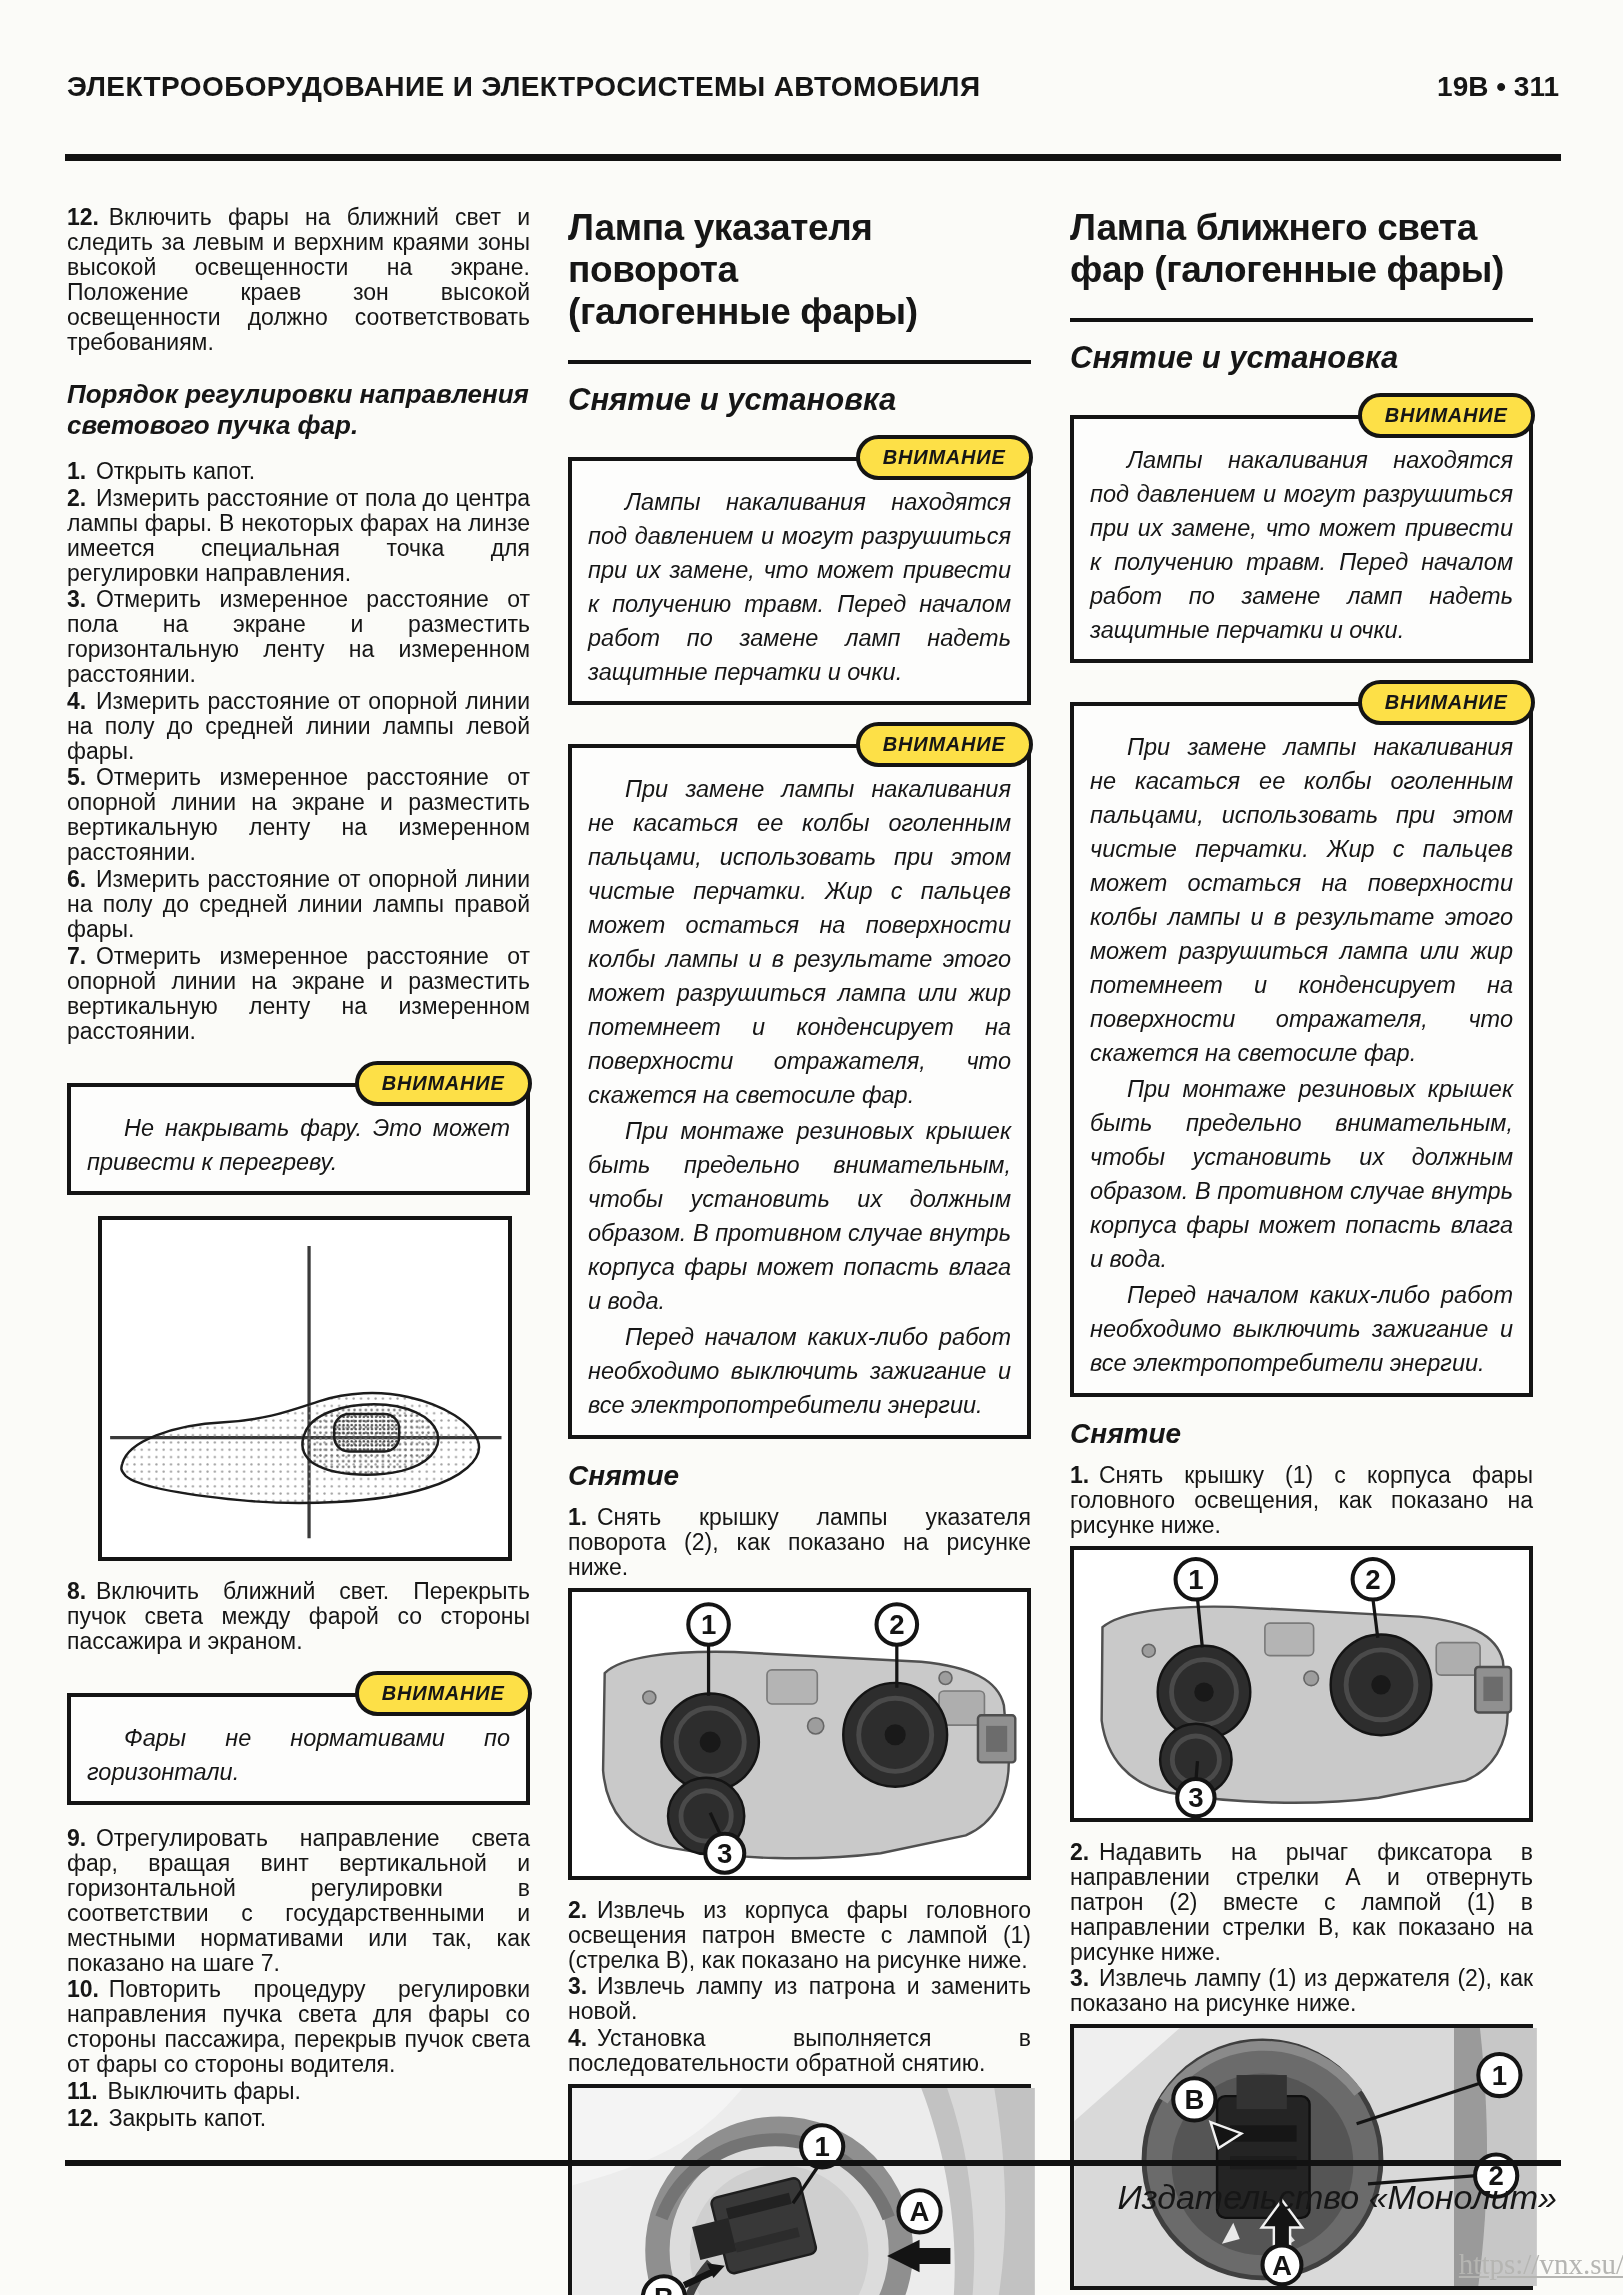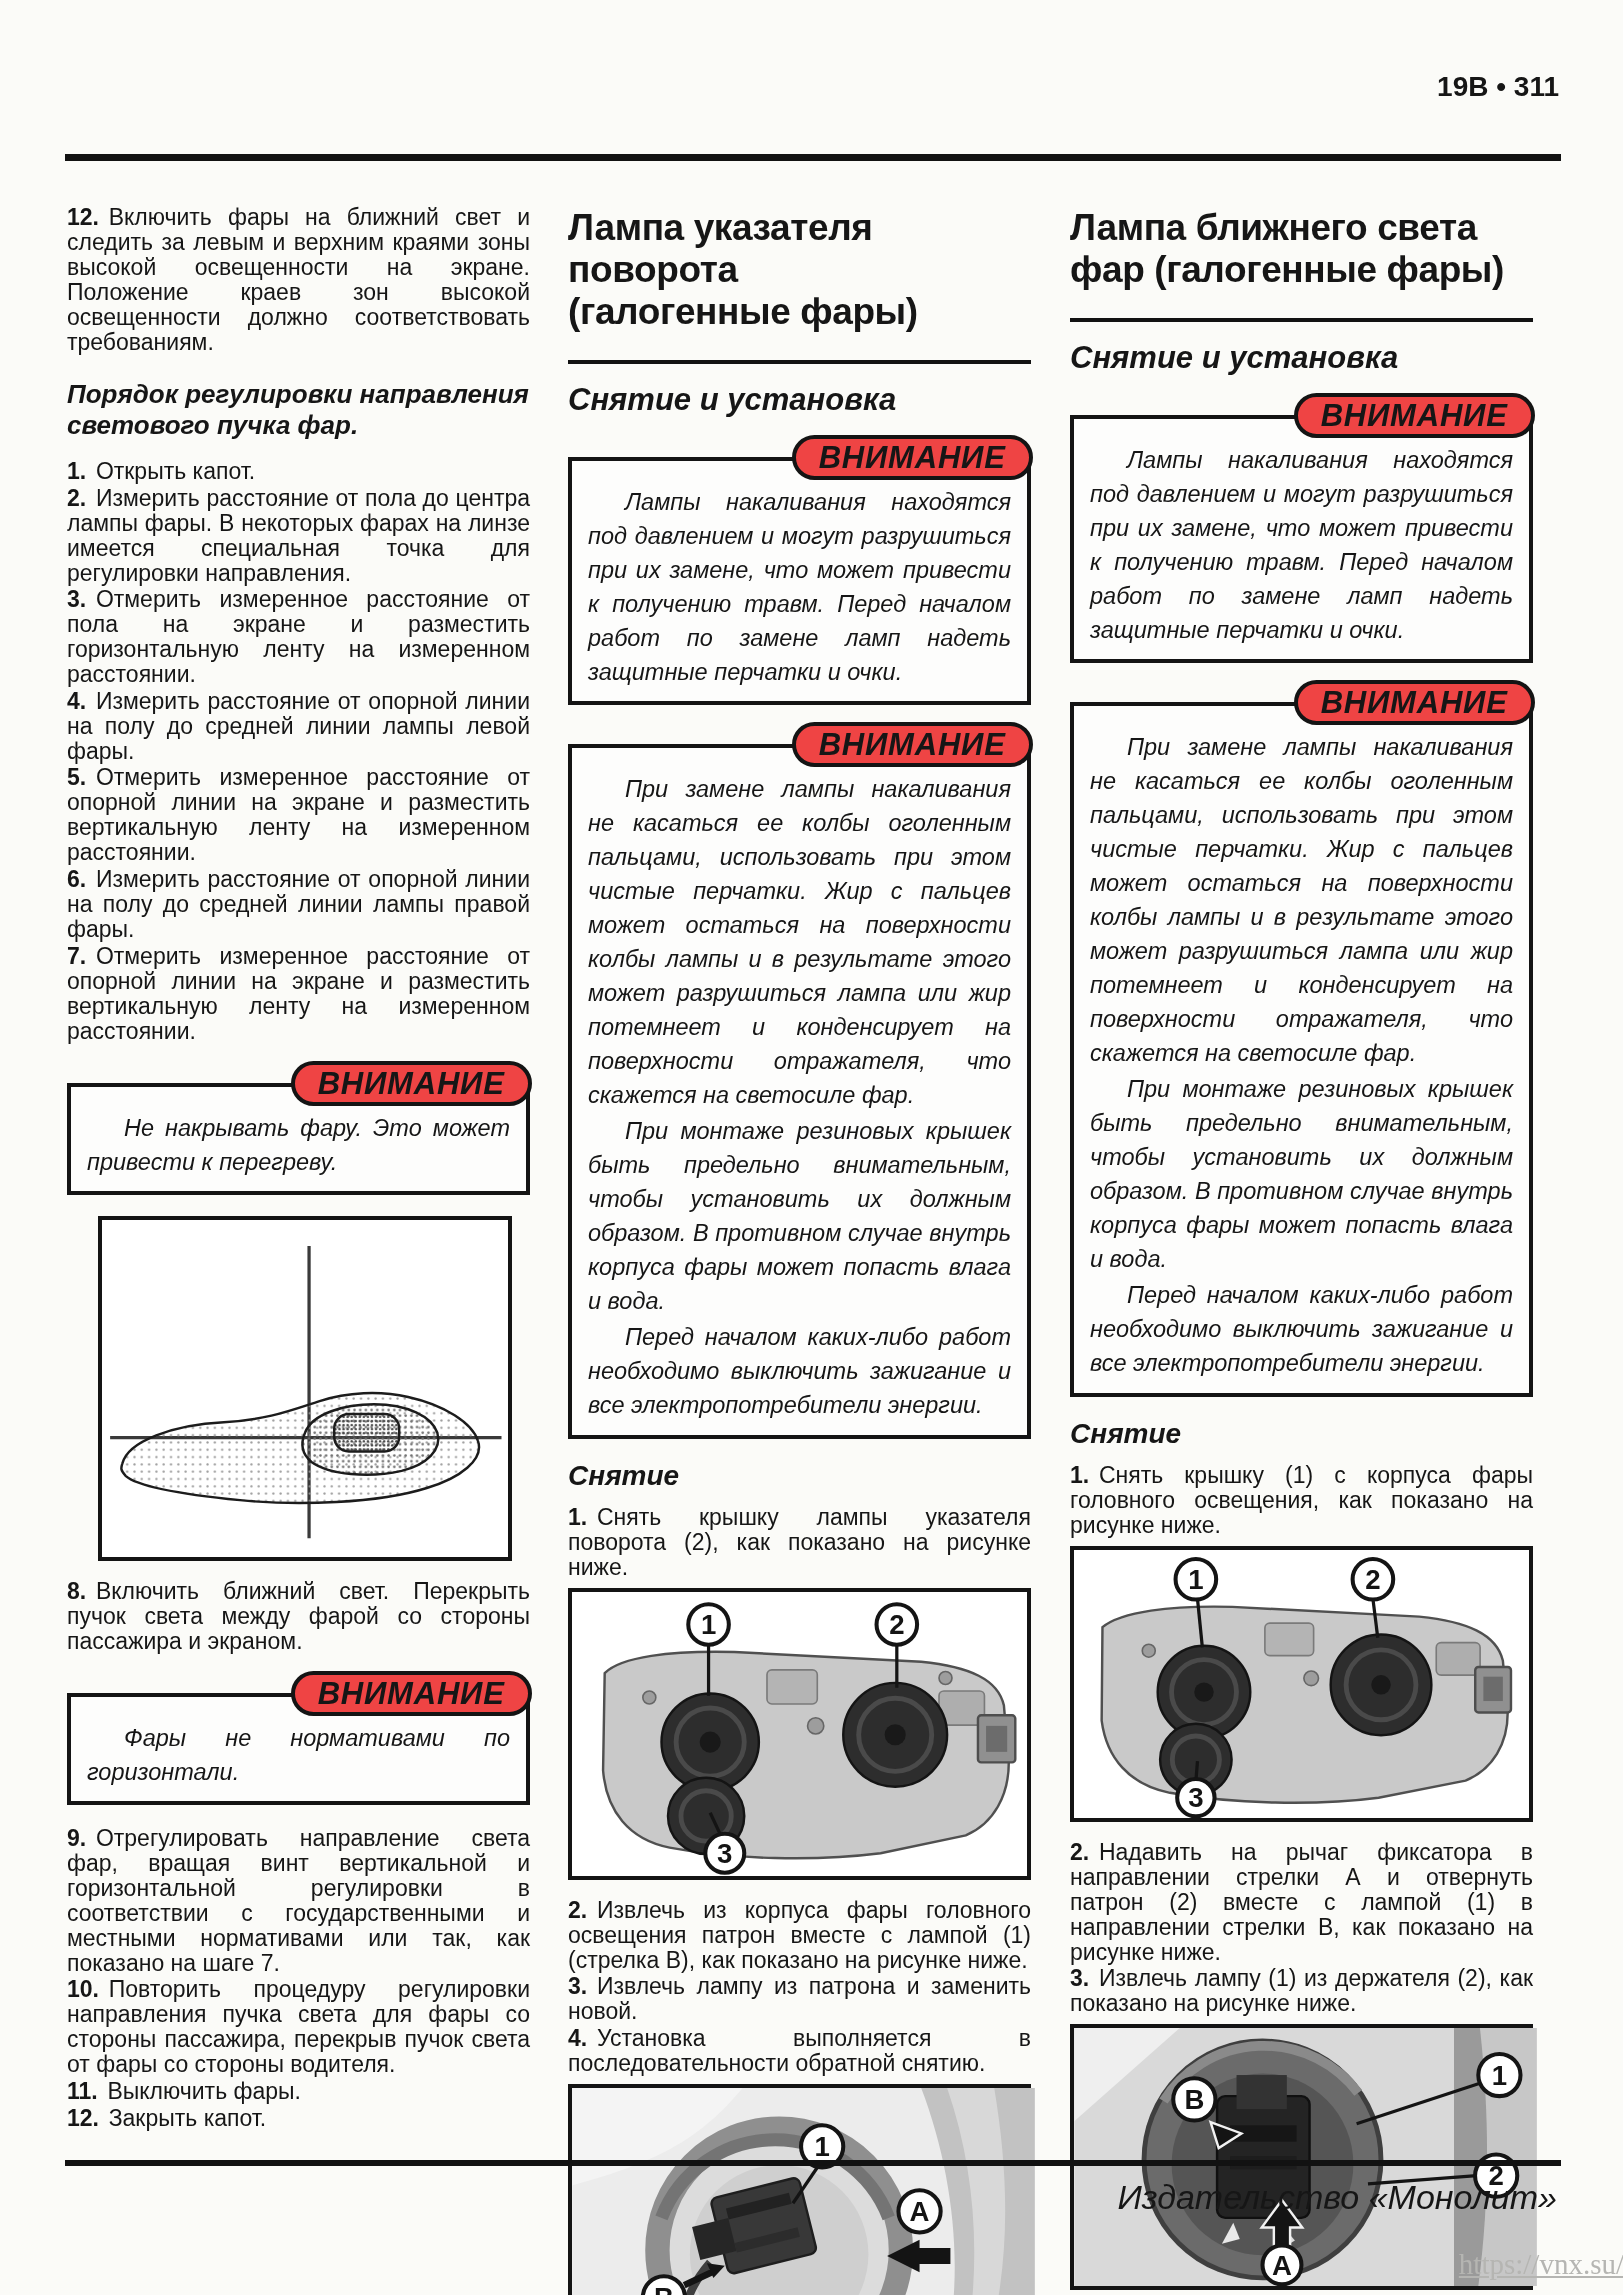--- a/index.html
+++ b/index.html
@@ -32,23 +32,23 @@
   
   .warnbox{
     position:relative; border:4px solid #141414; background:#fdfdfc;
     margin:39px 0 21px 0; padding:24px 16px 9.7px 16px;
   }
   .warnbox p{
     font-size:23.5px; line-height:34px; font-weight:normal; font-style:italic;
     text-align:justify; text-indent:37px; margin:0 0 2.4px 0;
   }
   .warntab{
-    position:absolute; top:-26px; right:-5.7px; background:#ef4444;
+    position:absolute; top:-26px; right:-5.7px; background:#fde047;
     border:4.9px solid #141414; border-radius:23px; padding:0 23px;
-    font-size:31px; line-height:37px; font-weight:bold; font-style:italic; letter-spacing:0.8px;
+    font-size:20px; line-height:37px; font-weight:bold; font-style:italic; letter-spacing:0.8px;
   }
   
   .figure{border:4.9px solid #141414; background:#ffffff; margin:8px 0 18px 0;}
   .figure svg{display:block;}
   .fig-beam{width:406px; margin-left:31px;}
   .co-circle{fill:#ffffff; stroke:#141414; stroke-width:5px;}
   .co-num{font-family:"Liberation Sans",sans-serif; font-size:34px; font-weight:bold; fill:#141414; text-anchor:middle;}
   .leader{stroke:#141414; stroke-width:4px;}
   
   .ftr-rule{position:absolute; left:65px; width:1496px; top:2160px; height:5.7px; background:#121212;}
@@ -56,20 +56,21 @@
   .watermark{
     position:absolute; left:0; top:2248px; width:100%; text-align:right;
     font-family:"Liberation Serif", serif; font-size:29px; color:#b5b5b2; text-decoration:underline;
   }
 </style>
 </head>
 <body>
 
 <div class="page">
 
+  <div class="hdr-title">ЭЛЕКТРООБОРУДОВАНИЕ И ЭЛЕКТРОСИСТЕМЫ АВТОМОБИЛЯ</div>
   <div class="hdr-page">19В • 311</div>
   <div class="hdr-rule"></div>
 
   <div class="col col-left">
     <p class="para"><b>12.</b><span>Включить фары на ближний свет и следить за левым и верхним краями зоны высокой освещенности на экране. Положение краев зон высокой освещенности должно соответствовать требованиям.</span></p>
 
     <p class="proc-heading">Порядок регулировки направления светового пучка фар.</p>
 
     <p class="para"><b>1.</b><span>Открыть капот.</span></p>
     <p class="para"><b>2.</b><span>Измерить расстояние от пола до центра лампы фары. В некоторых фарах на линзе имеется специальная точка для регулировки направления.</span></p>

